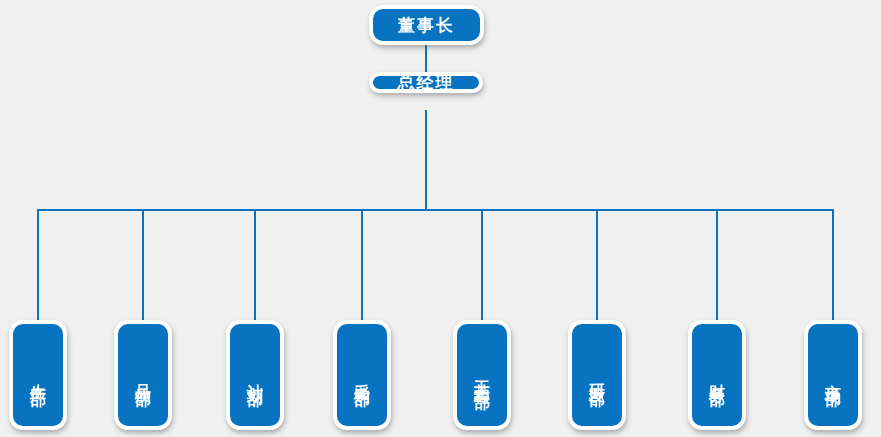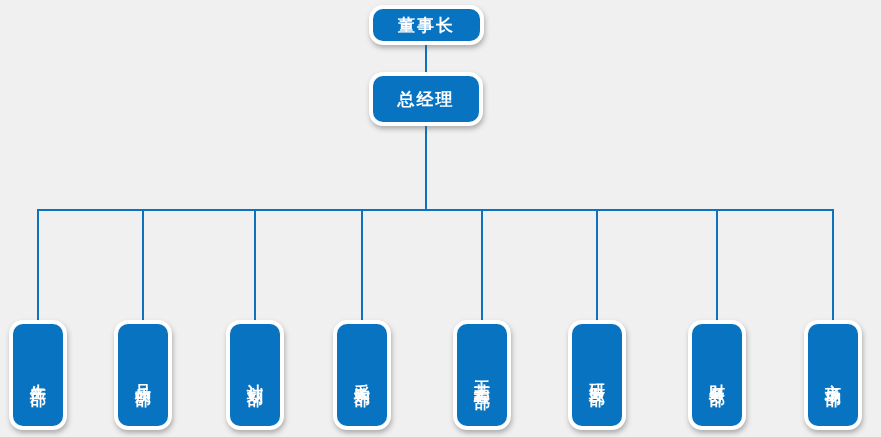--- a/index.html
+++ b/index.html
@@ -40,21 +40,21 @@
     letter-spacing: 3px;
     line-height: 1;
   }
   .line {
     position: absolute;
     background: #0C72BD;
     z-index: 1;
   }
   
   .n-chairman { left: 369px; top: 5px;  width: 115px; height: 40px; }
-  .n-gm       { left: 369px; top: 72px; width: 114px; height: 54px; }
+  .n-gm       { left: 369px; top: 72px; width: 114px; height: 21px; }
   .dept { top: 320px; width: 58px; height: 110px; }
   .d0 { left: 9px; }
   .d1 { left: 114px; }
   .d2 { left: 226px; }
   .d3 { left: 333px; }
   .d4 { left: 453px; }
   .d5 { left: 568px; }
   .d6 { left: 688px; }
   .d7 { left: 804px; }
   

